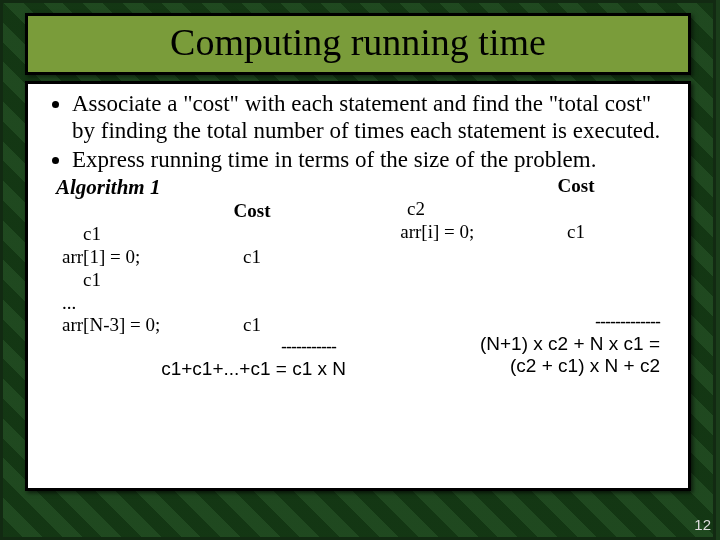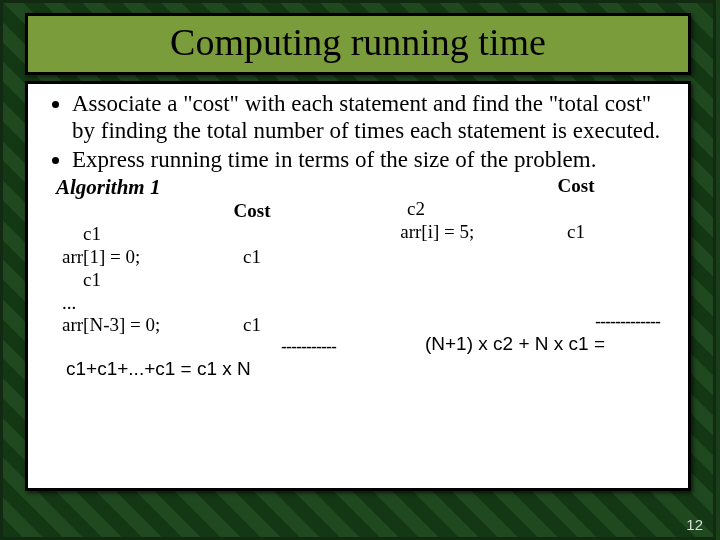--- a/index.html
+++ b/index.html
@@ -85,32 +85,32 @@
   .divider {
     text-align: right;
     padding-right: 10px;
     font-family: Arial, Helvetica, sans-serif;
     font-size: 18px;
     letter-spacing: -1px;
   }
   .result {
     font-family: Arial, Helvetica, sans-serif;
     font-size: 19px;
-    text-align: center;
+    text-align: right;
     padding-right: 10px;
     line-height: 1.15;
   }
   .result-left {
-    text-align: left;
+    text-align: right;
     padding-left: 20px;
     padding-right: 0;
   }
   .pagenum {
     position: absolute;
-    right: 10px;
+    right: 2px;
     bottom: 4px;
     color: #ddd;
     font-size: 15px;
     font-family: Arial, sans-serif;
   }
 </style>
 </head>
 <body>
 
 <div class="slide">
@@ -160,28 +160,29 @@
       <div class="algo">
         <div class="algo-body">
           <div class="row">
             <div class="col-stmt"></div>
             <div class="col-cost cost-hdr">Cost</div>
           </div>
           <div class="row">
             <div class="col-cost">c2</div>
           </div>
           <div class="row">
-            <div class="col-stmt">   arr[i] = 5;</div>
+            <div class="col-stmt">   arr[i] = 0;</div>
             <div class="col-cost">c1</div>
           </div>
           <div class="row">&nbsp;</div>
           <div class="row">&nbsp;</div>
           <div class="row">&nbsp;</div>
         </div>
         <div class="divider">-------------</div>
         <div class="result">(N+1) x c2 + N x c1 =</div>
+        <div class="result">(c2 + c1) x N + c2</div>
       </div>
 
     </div>
   </div>
 
   <div class="pagenum">12</div>
 </div>
 
 </body></html>

